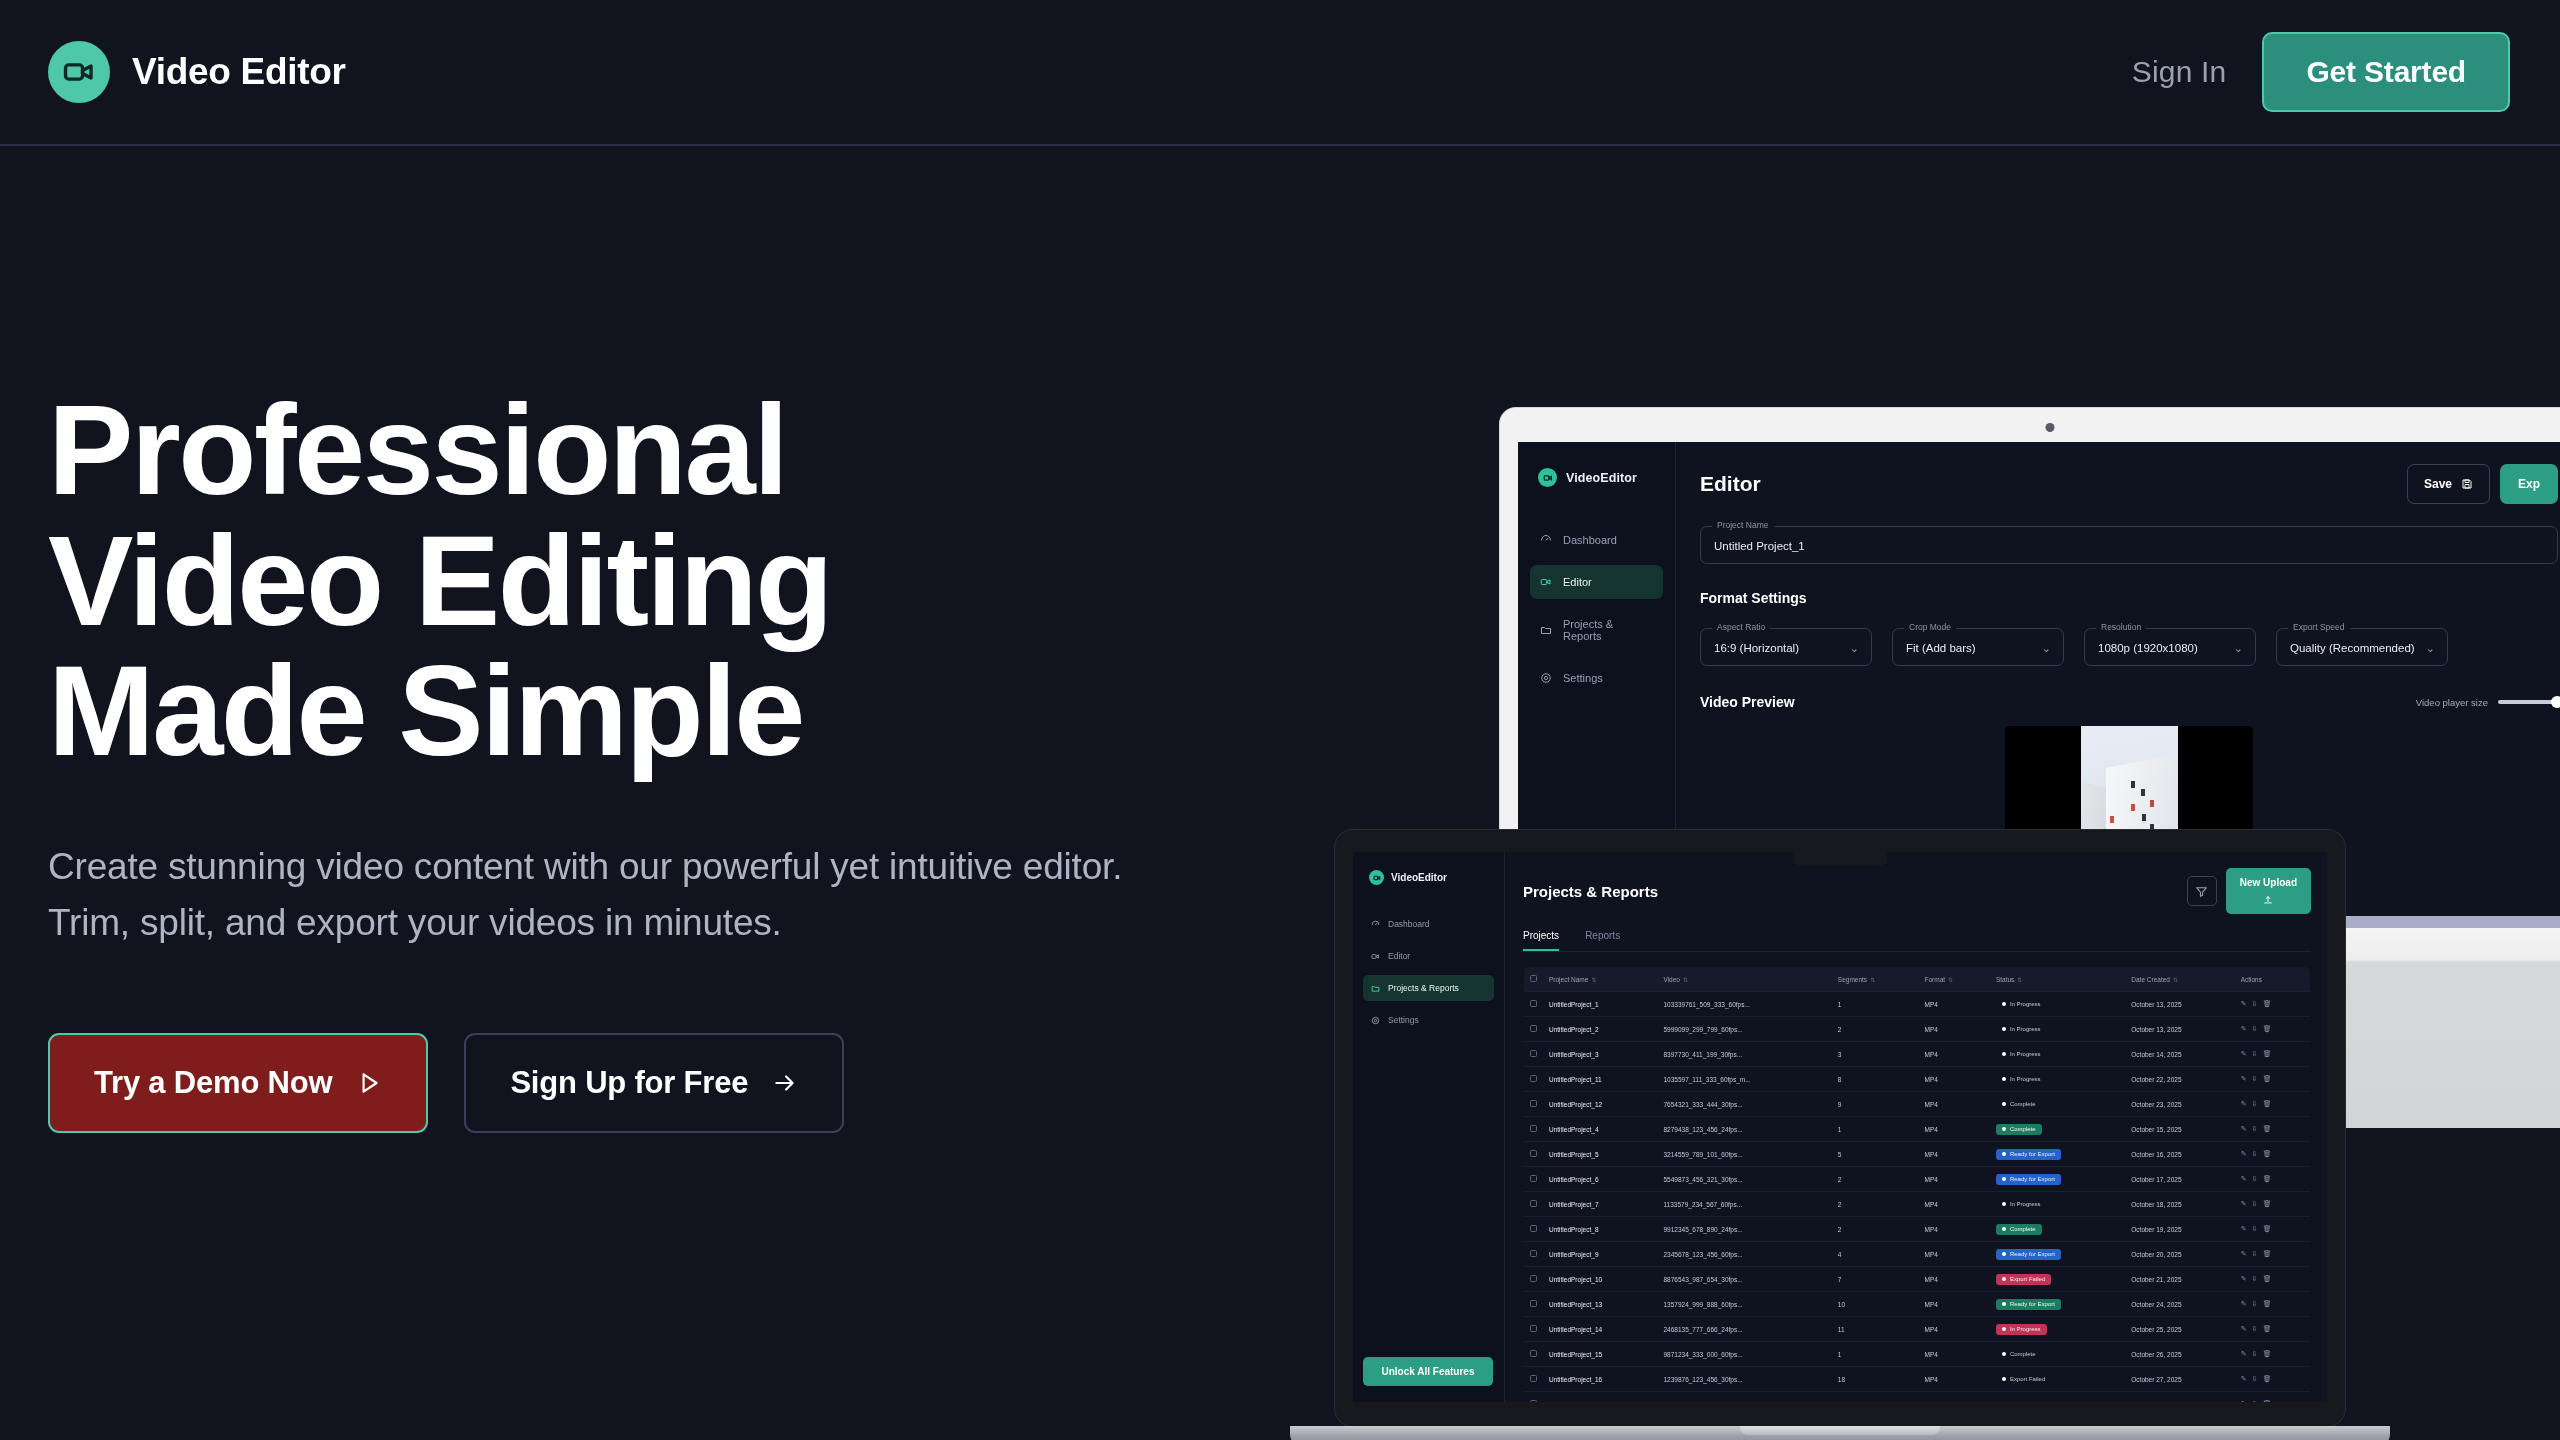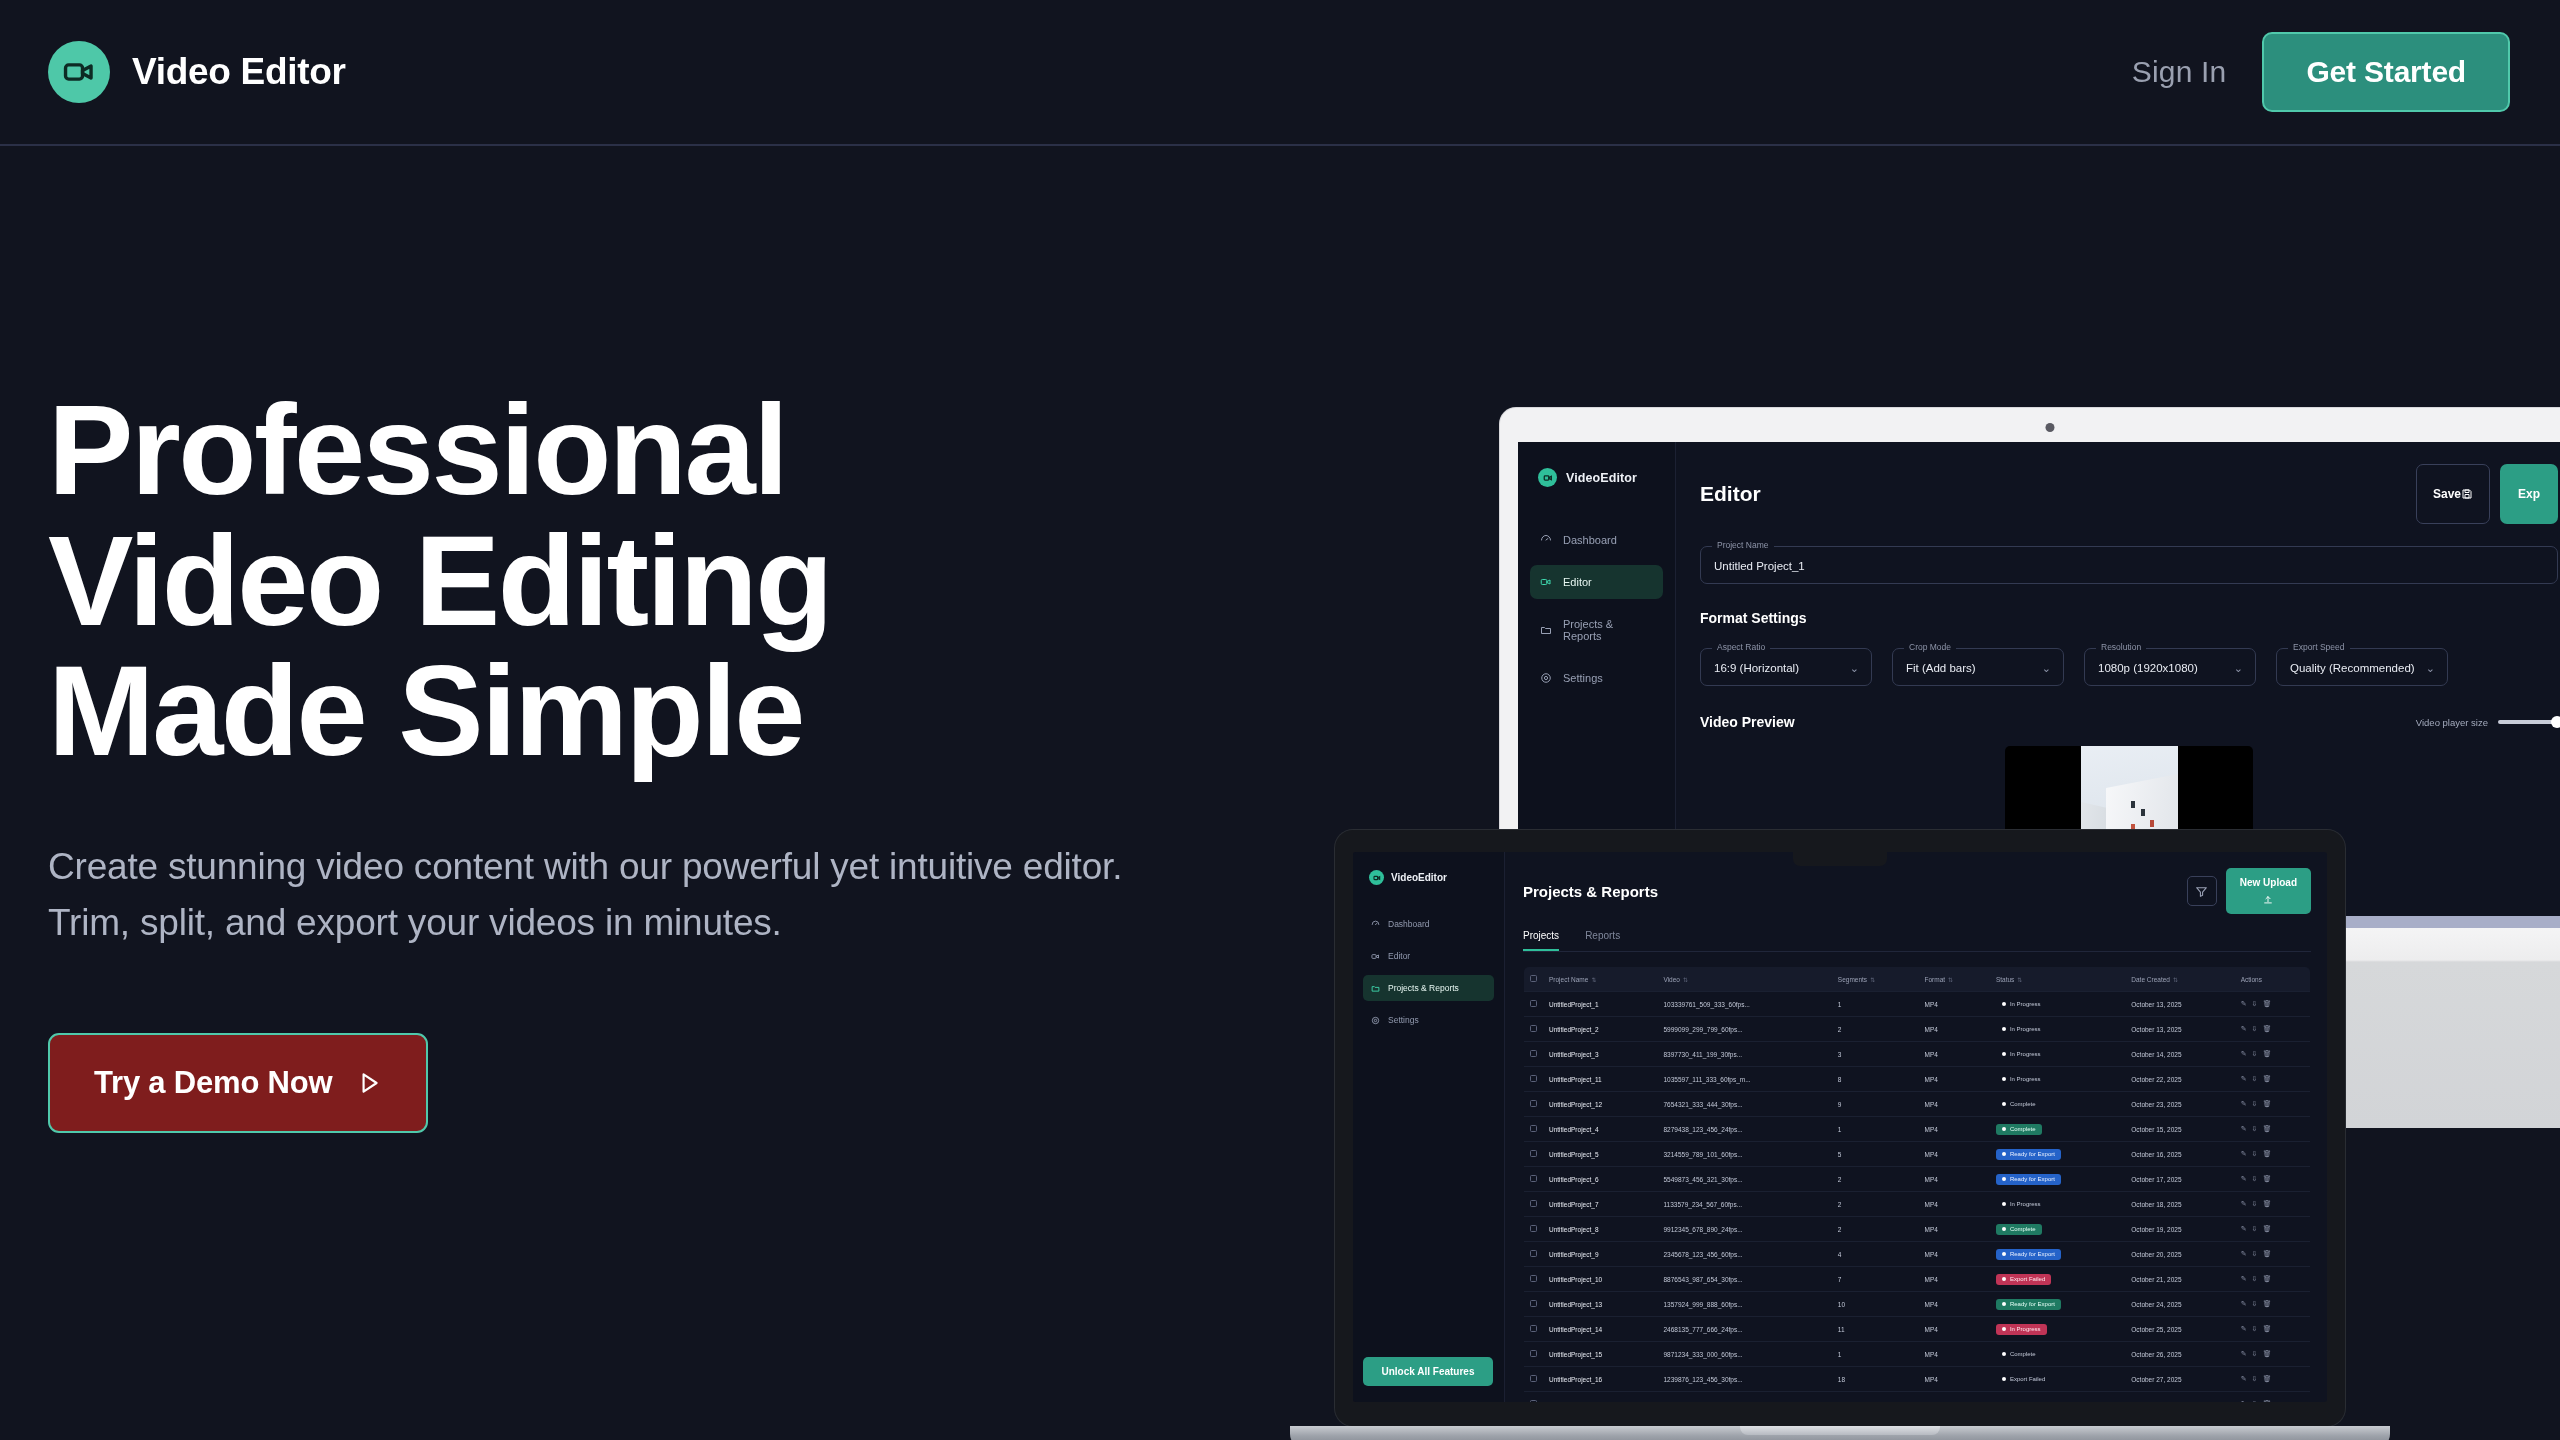--- a/index.html
+++ b/index.html
@@ -96,22 +96,22 @@
   .ed-navitem{
     display:flex; align-items:center; gap:11px; padding:11px 10px; border-radius:7px;
     color:#98a0b4; font-size:11px; margin-bottom:8px;
   }
   .ed-navitem.active{ background:#16342f; color:#e7f6f1; }
   .ed-main{ flex:1; padding:22px 24px; position:relative; min-width:0; }
   .ed-toprow{ display:flex; align-items:center; justify-content:space-between; }
   .ed-title{ font-size:21px; font-weight:bold; color:#fff; }
   .ed-actions{ display:flex; gap:10px; }
   .ed-save{
-    display:flex; align-items:center; border:1px solid #39405a;
-    border-radius:7px; padding:22px 16px; font-size:12px; font-weight:bold; color:#fff;
+    display:flex; align-items:center; gap:9px; border:1px solid #39405a;
+    border-radius:7px; padding:12px 16px; font-size:12px; font-weight:bold; color:#fff;
   }
   .ed-export{
     display:flex; align-items:center; gap:8px; background:#2c9e85; border-radius:7px;
     padding:10px 18px; font-size:12px; font-weight:bold; color:#fff;
   }
   .field{
     position:relative; border:1px solid #333a52; border-radius:7px;
     padding:13px 13px 11px; margin-top:22px;
   }
   .field-label{
@@ -237,20 +237,28 @@
   <p>Create stunning video content with our powerful yet intuitive editor. Trim, split, and export your videos in minutes.</p>
   <div class="cta-row">
     <div class="btn btn-primary">
       <span>Try a Demo Now</span>
       <span>
         <svg width="26" height="26" viewBox="0 0 24 24" fill="none" stroke="#fff" stroke-width="2" stroke-linejoin="round">
             <path d="M7 4l12 8-12 8z"></path>
           </svg>
       </span>
     </div>
+    <div class="btn btn-ghost">
+      <span>Sign Up for Free</span>
+      <span>
+        <svg width="26" height="26" viewBox="0 0 24 24" fill="none" stroke="#fff" stroke-width="2" stroke-linecap="round" stroke-linejoin="round">
+            <path d="M4 12h15M13 6l6 6-6 6"></path>
+          </svg>
+      </span>
+    </div>
   </div>
 </div>
 
 <div class="stage">
 
   <div class="imac">
     <div class="imac-bezel">
       <div class="imac-cam"></div>
       <div class="imac-screen">
 

